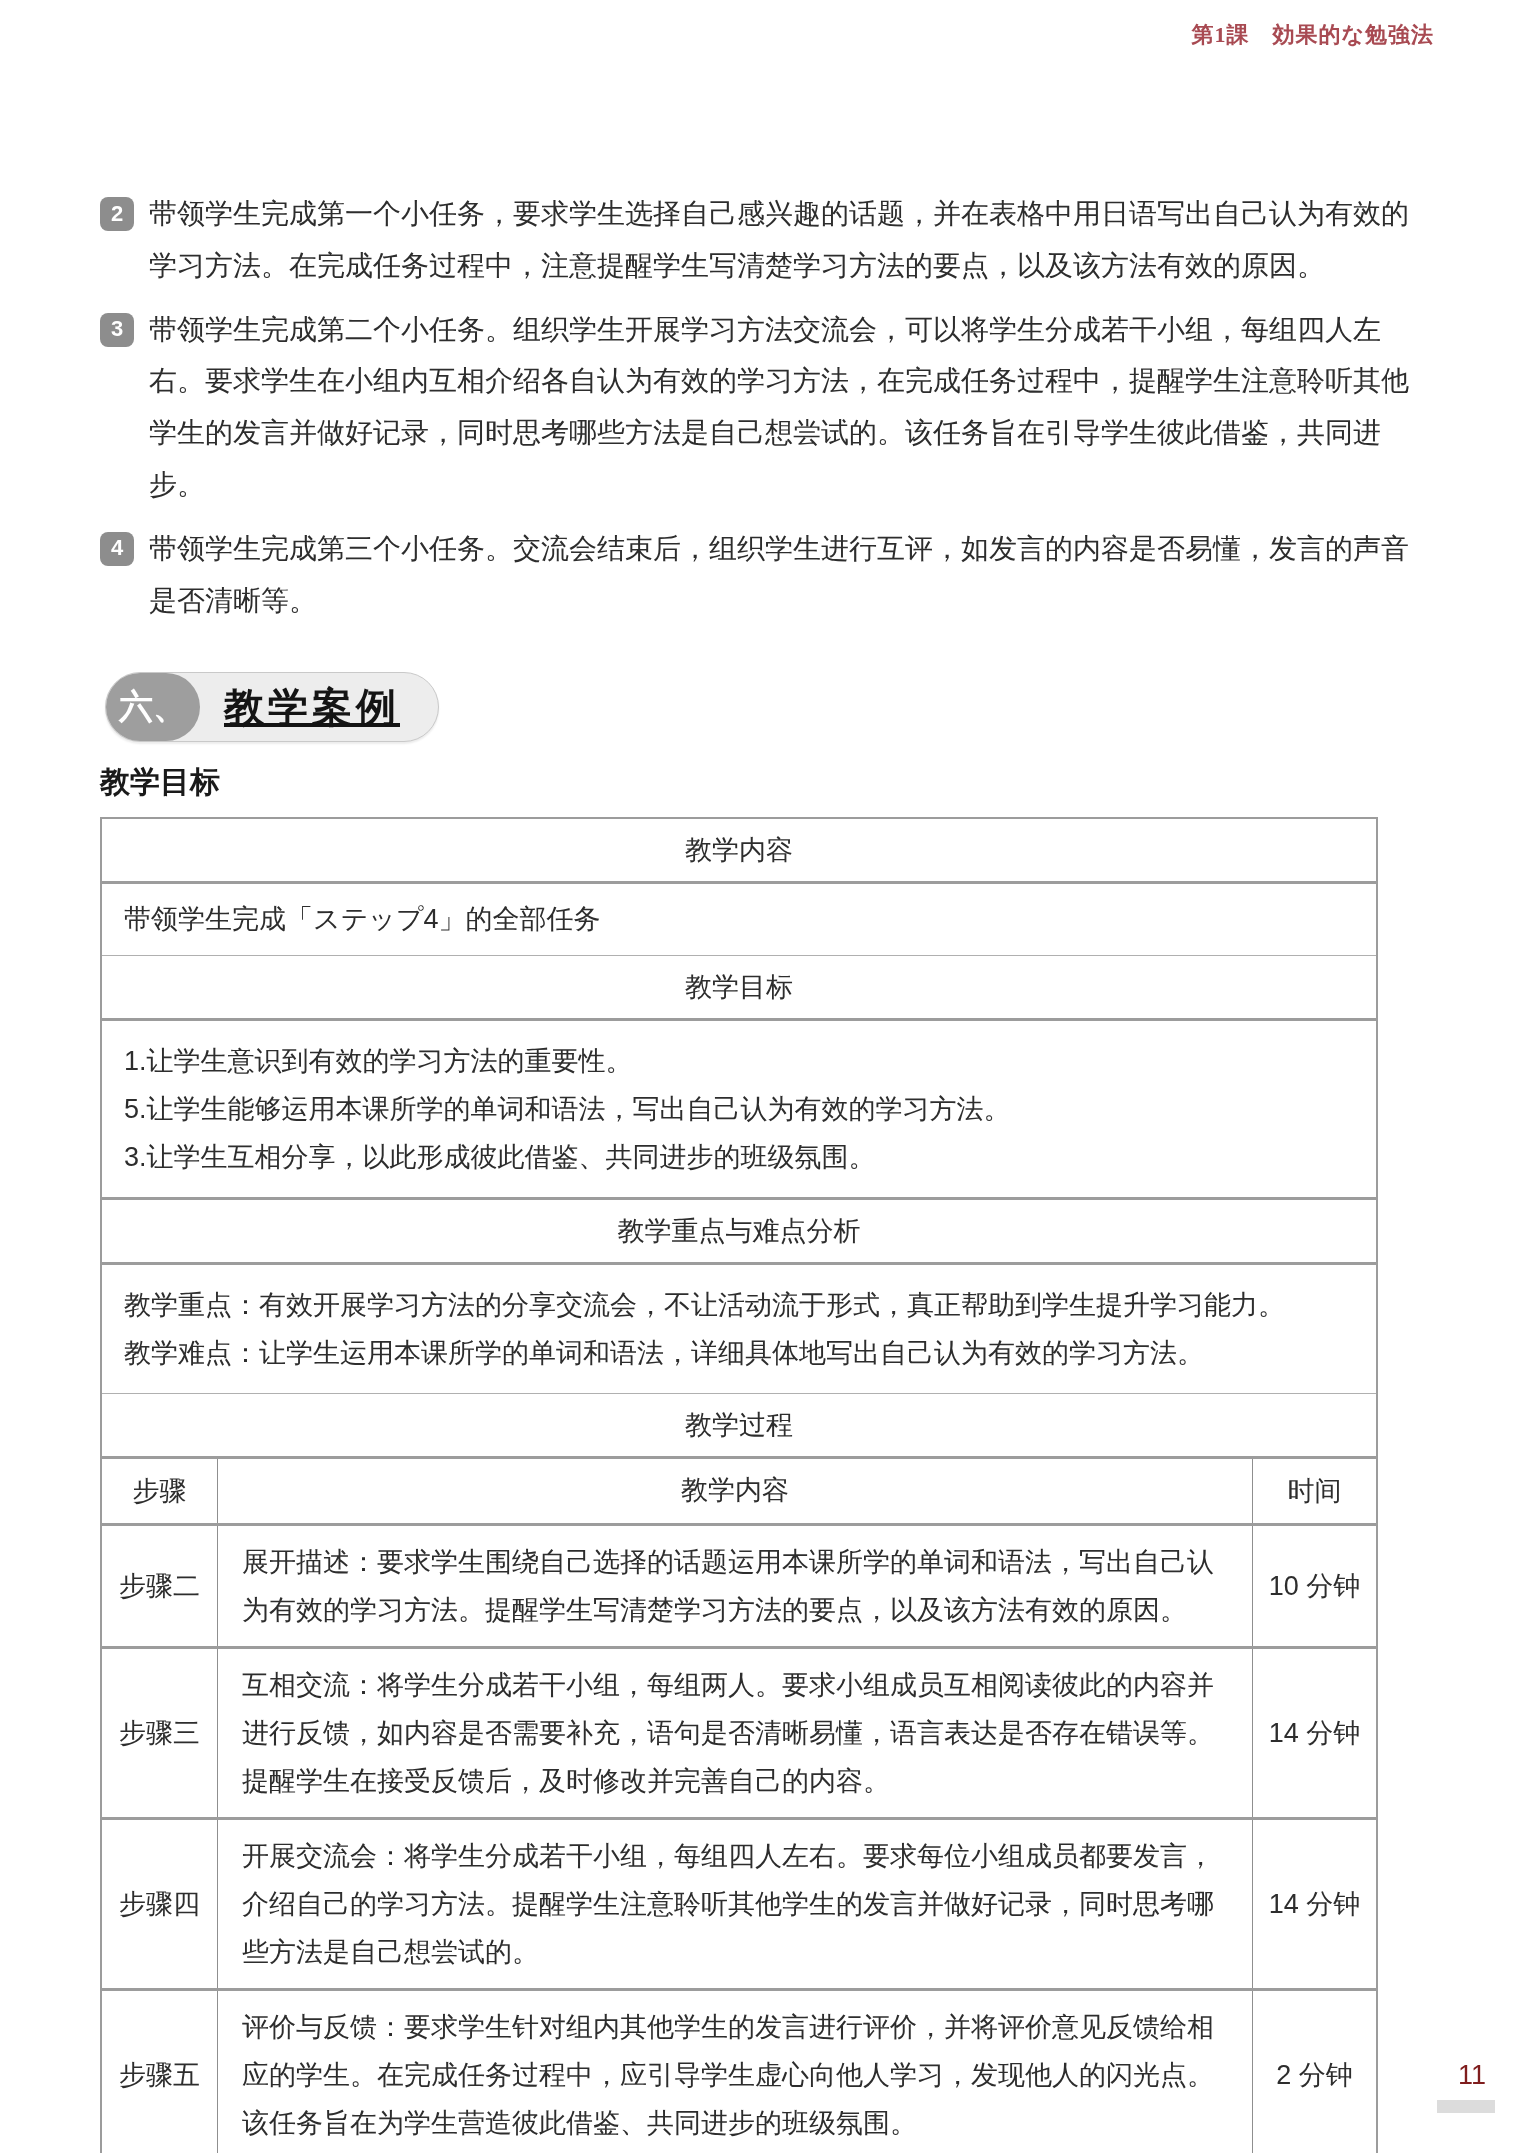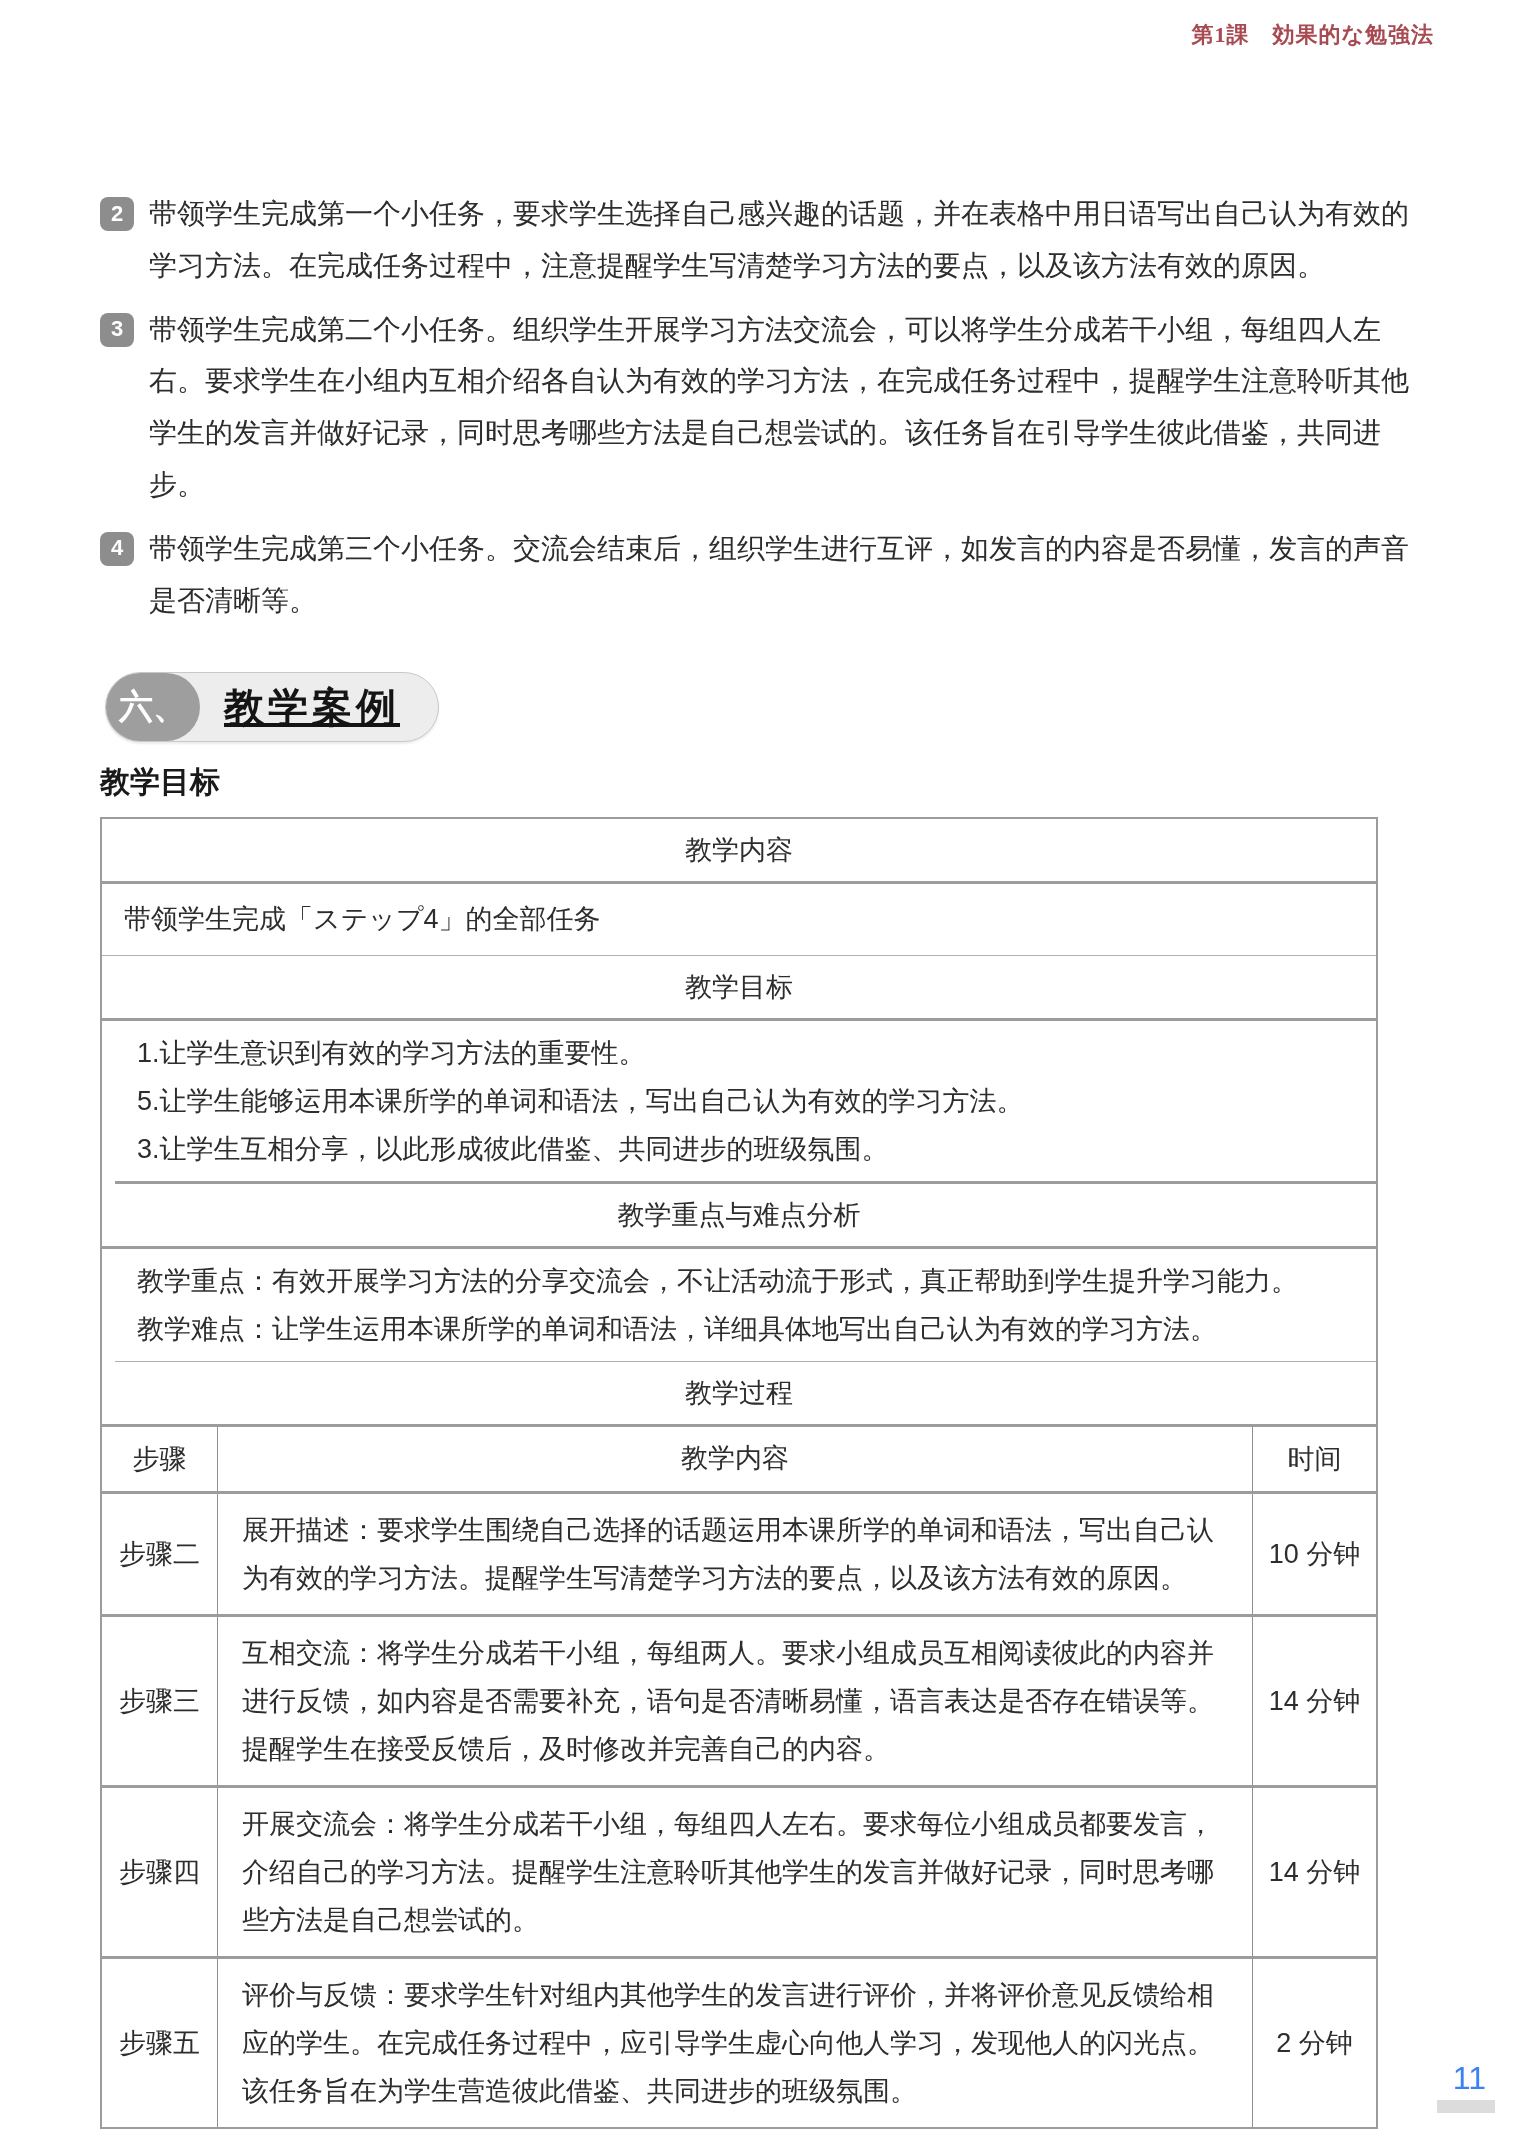--- a/index.html
+++ b/index.html
@@ -69,22 +69,21 @@
   .bb-thin{border-bottom:1px solid #b0b0b0;}
   .t-hdr{
     text-align:center;
     padding:13px 0;
   }
   .t-text{
     padding:14px 22px;
     line-height:1.6;
   }
   .t-block{
-    padding:8px 22px;
-    margin-left:13px;
+    padding:16px 22px;
   }
   .t-block div{line-height:1.78;}
   .p-row{
     display:grid;
     grid-template-columns:116px 1fr 124px;
   }
   .p-row .c-step{
     border-right:1px solid #8f8f8f;
     display:flex;align-items:center;justify-content:center;
     text-align:center;padding:8px 4px;
@@ -97,21 +96,21 @@
     display:flex;align-items:center;justify-content:center;
     padding:14px 0;line-height:1.3;
   }
   .p-row .c-time{
     border-left:1px solid #8f8f8f;
     display:flex;align-items:center;justify-content:center;
     text-align:center;padding:8px 4px;white-space:nowrap;
   }
   .page-number{
     position:absolute;top:2060px;right:44px;
-    font-size:32px;color:#3b82f6;
+    font-size:27px;color:#7f1d1d;
   }
   .corner-bar{
     position:absolute;top:2100px;right:35px;
     width:58px;height:13px;background:#dcdcdc;
   }
 </style>
 </head>
 <body>
 
 <div class="page-header">第1課　効果的な勉強法</div>

